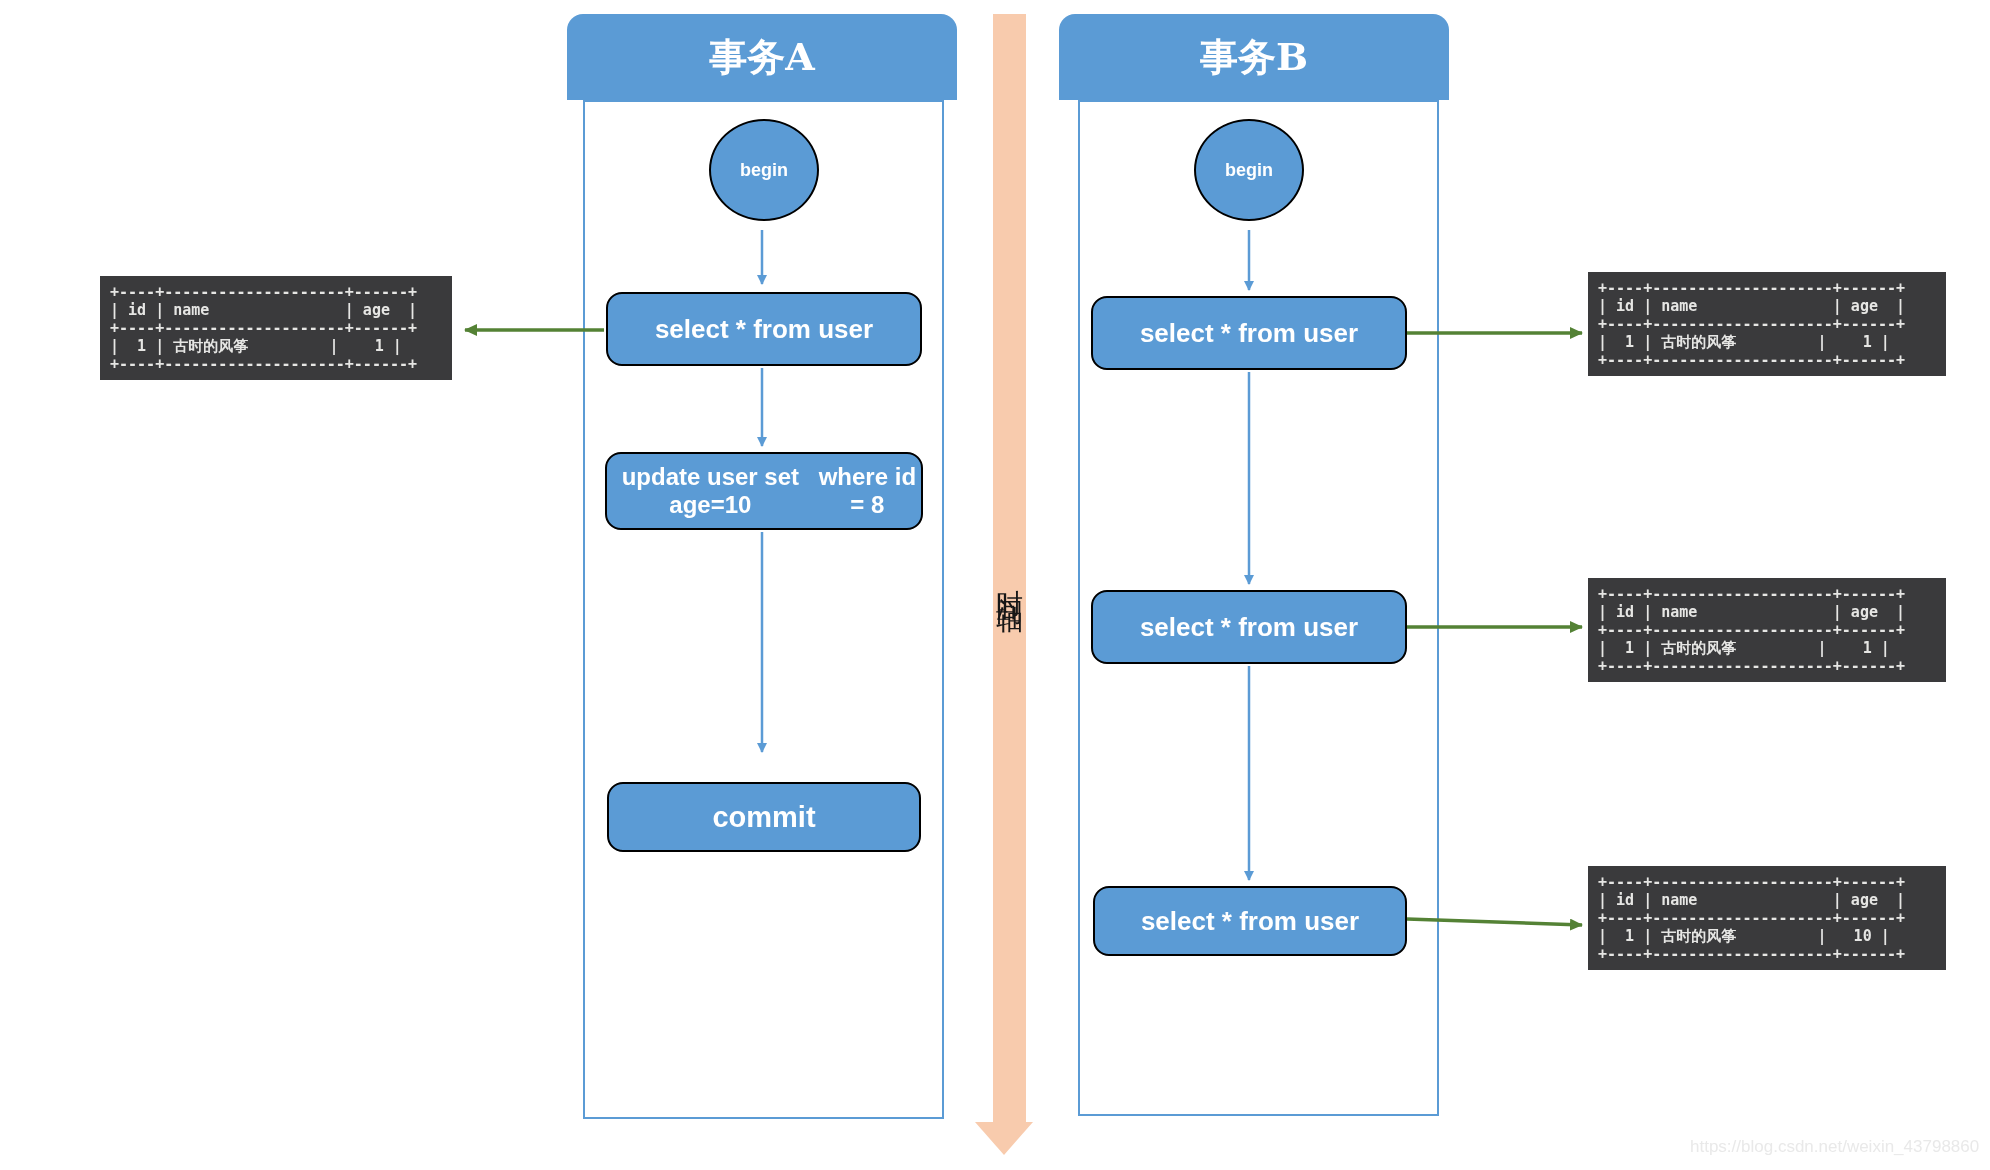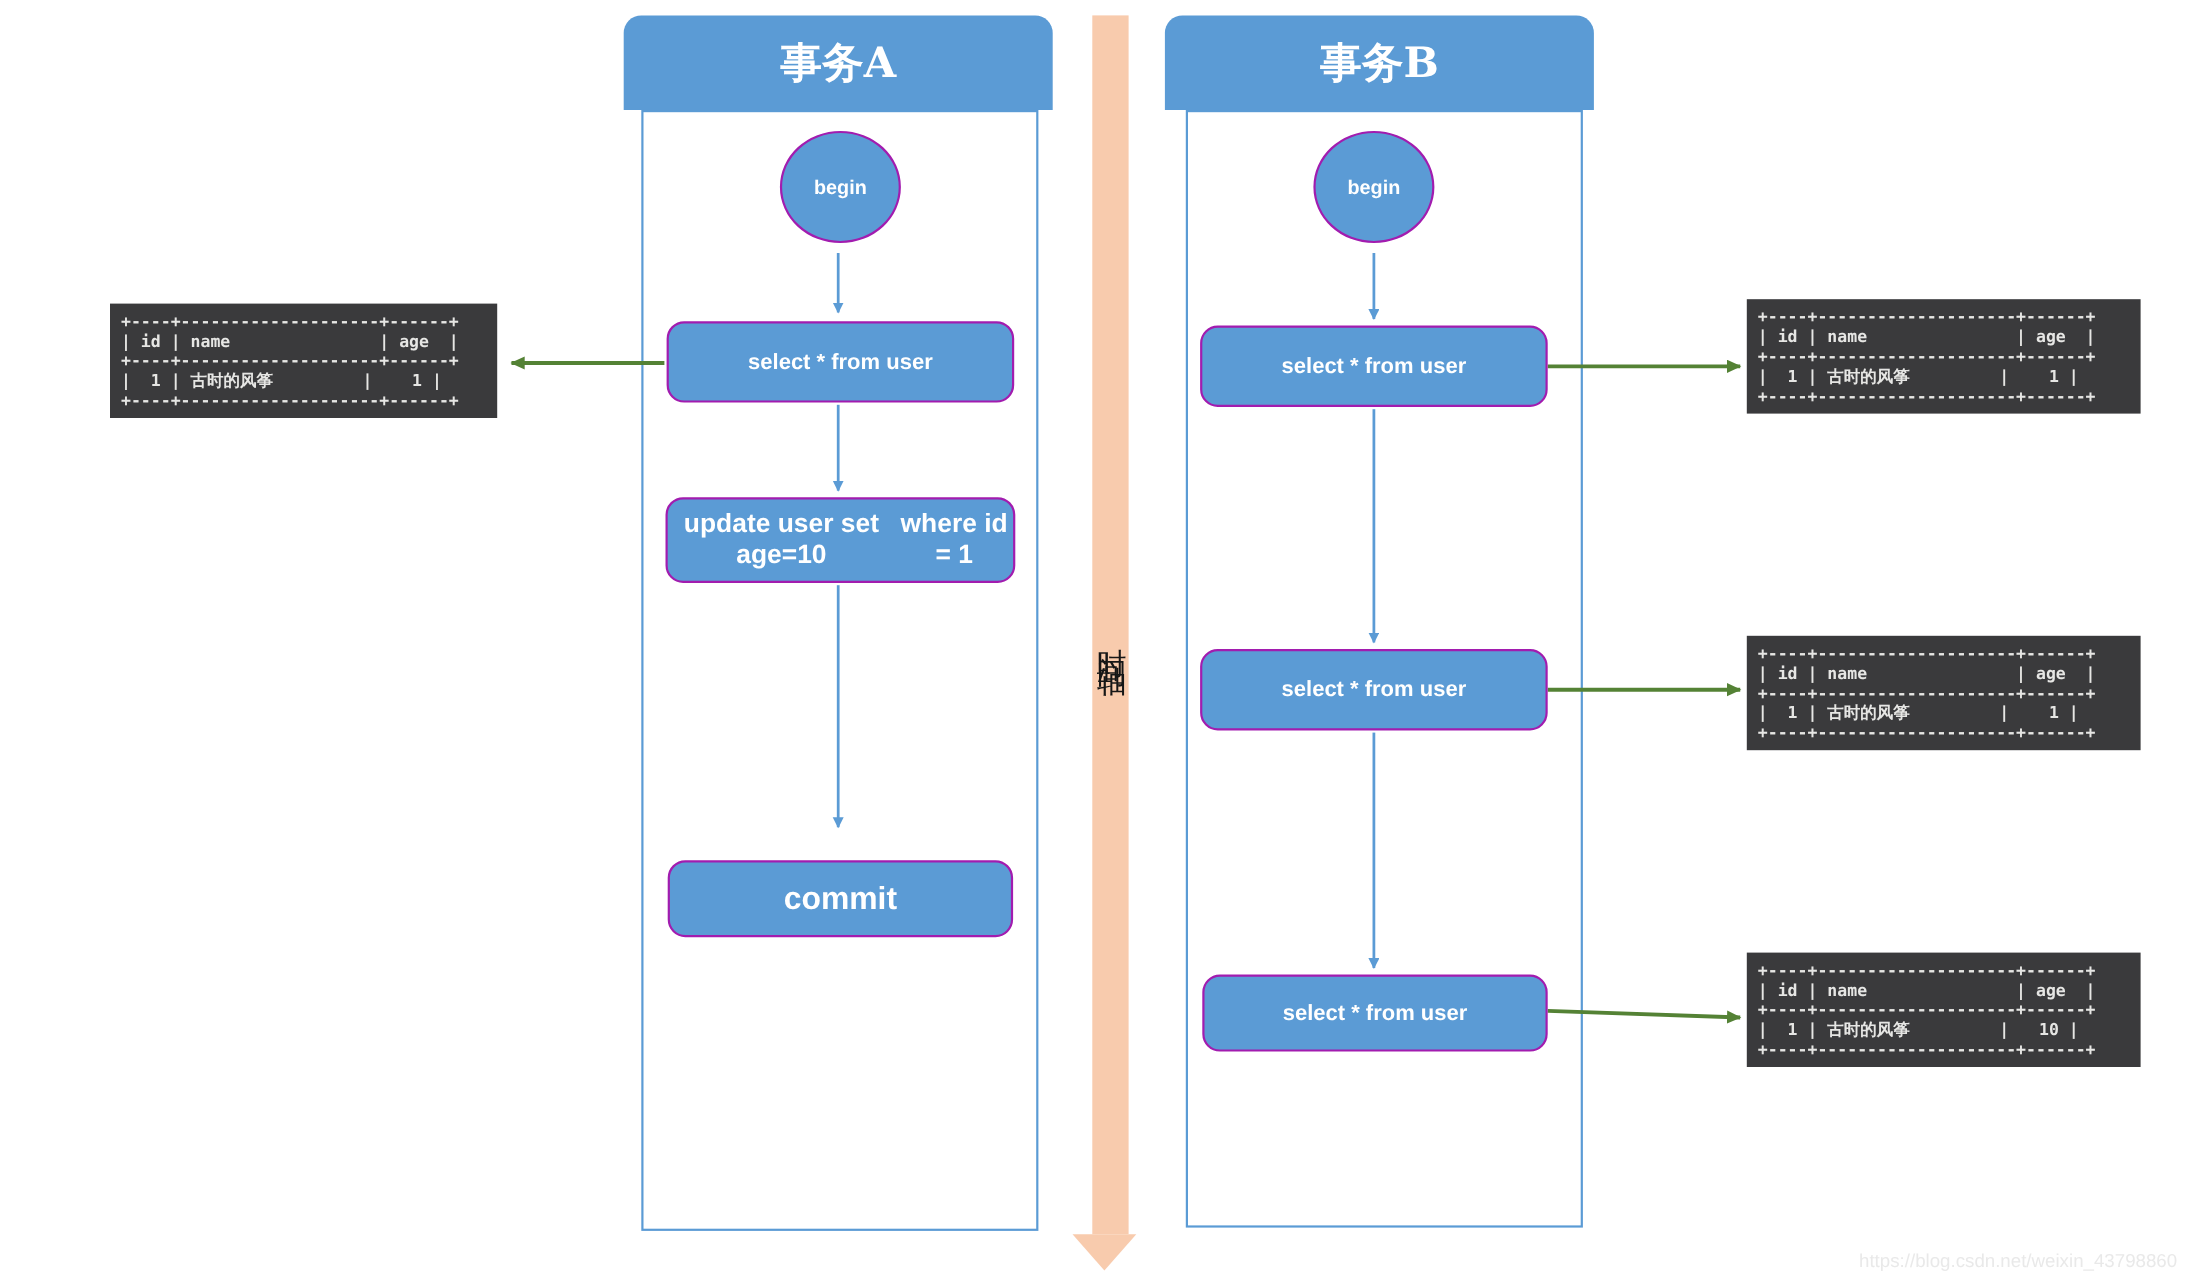--- a/index.html
+++ b/index.html
@@ -9,25 +9,25 @@
   
   .lane{position:absolute;border:2px solid #5B9BD5;background:transparent;z-index:1;}
 
   
   .lane-header{position:absolute;height:86px;background:#5B9BD5;border-radius:16px 16px 0 0;
                color:#ffffff;display:flex;align-items:center;justify-content:center;
                font-size:38px;font-weight:600;z-index:4;
                font-family:"DejaVu Serif","Liberation Serif",serif;}
 
   
-  .node{position:absolute;background:#5B9BD5;border:2px solid #a21caf;color:#ffffff;
+  .node{position:absolute;background:#5B9BD5;border:2px solid #000000;color:#ffffff;
         display:flex;align-items:center;justify-content:center;text-align:center;
         z-index:4;font-weight:bold;box-sizing:border-box;}
   .circle{border-radius:50%;font-size:18px;}
-  .sqlbox{border-radius:16px;font-size:20px;}
+  .sqlbox{border-radius:16px;font-size:26px;}
   .updatebox{border-radius:16px;font-size:24px;flex-direction:row;line-height:1.18;}
   .commitbox{border-radius:16px;font-size:29px;}
 
   
   .dbtable{position:absolute;background:#3A3A3C;color:#E6E6E4;z-index:4;
            font-family:"DejaVu Sans Mono","Liberation Mono",monospace;
            font-size:15px;line-height:18px;font-weight:bold;padding:7px 10px;box-sizing:border-box;}
   .tline{white-space:pre;}
 
   
@@ -88,21 +88,21 @@
   </div>
 
   <div class="node circle" style="left:709px;top:119px;width:110px;height:102px;">
     <span>begin</span>
   </div>
   <div class="node sqlbox" style="left:606px;top:292px;width:316px;height:74px;">
     <span>select * from user</span>
   </div>
   <div class="node updatebox" style="left:605px;top:452px;width:318px;height:78px;">
     <span>update user set age=10</span>
-    <span>where id = 1</span>
+    <span>where id = 8</span>
   </div>
   <div class="node commitbox" style="left:607px;top:782px;width:314px;height:70px;">
     <span>commit</span>
   </div>
 
   <div class="node circle" style="left:1194px;top:119px;width:110px;height:102px;">
     <span>begin</span>
   </div>
   <div class="node sqlbox" style="left:1091px;top:296px;width:316px;height:74px;">
     <span>select * from user</span>

